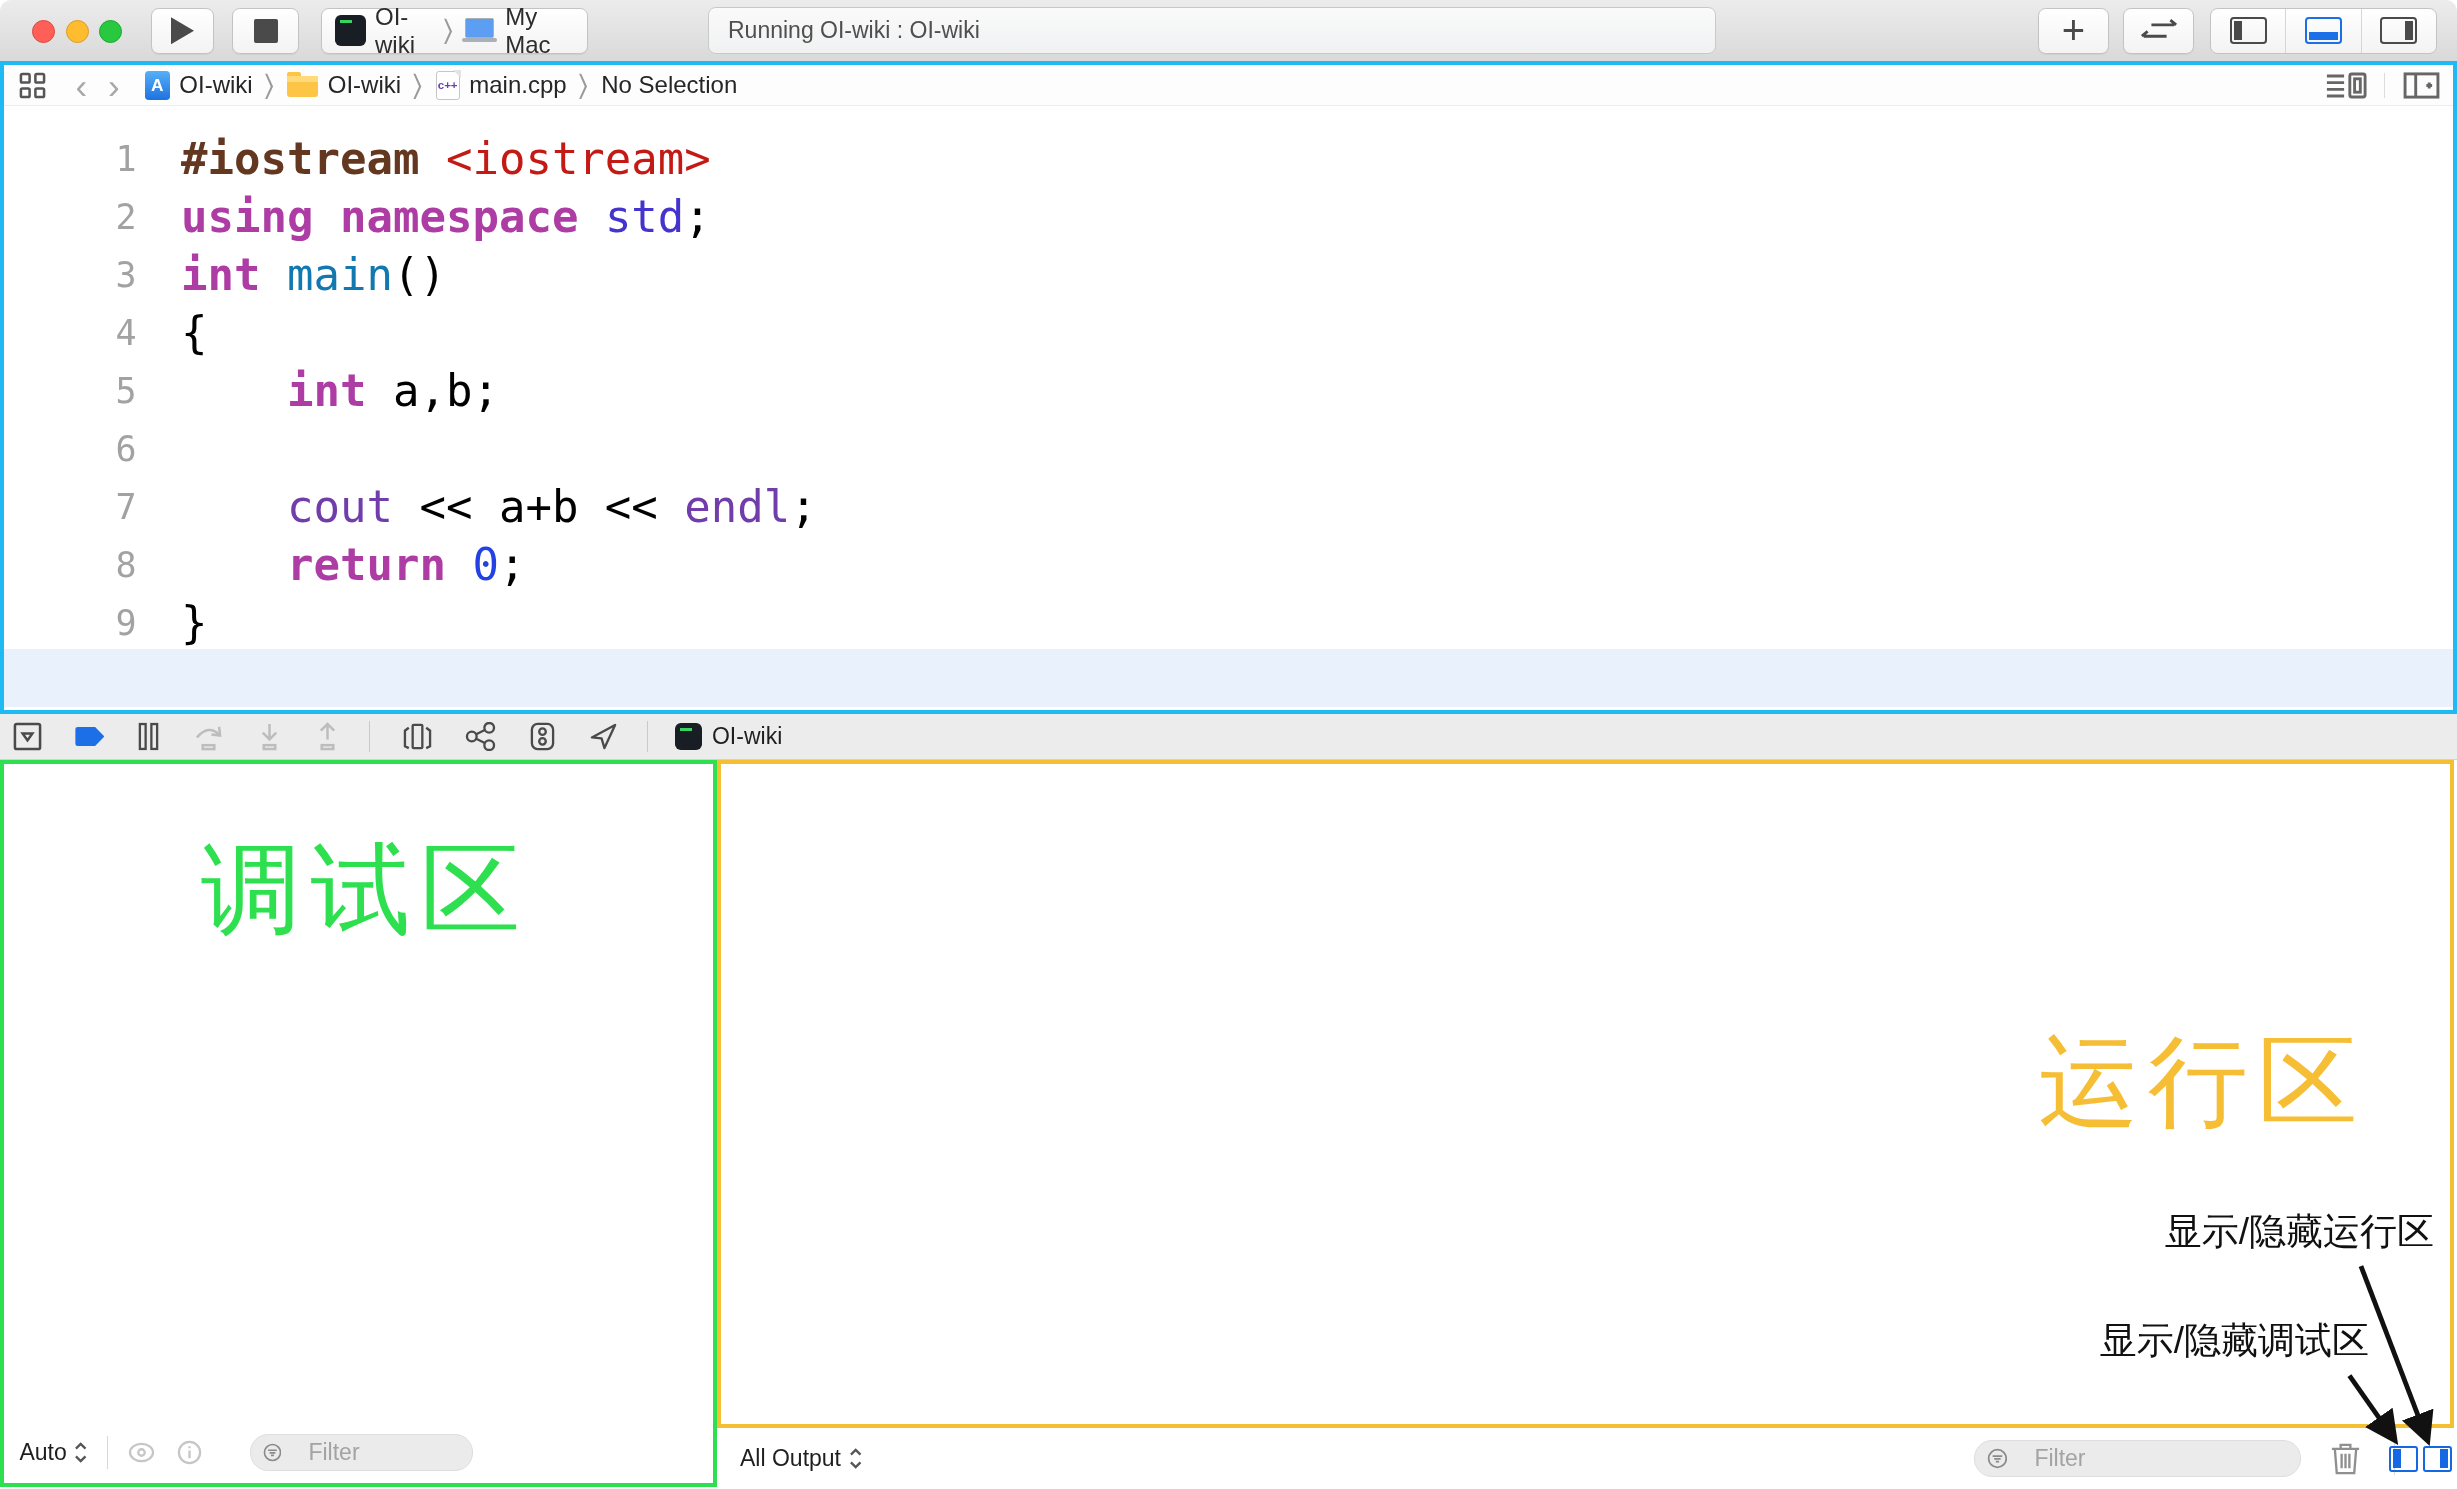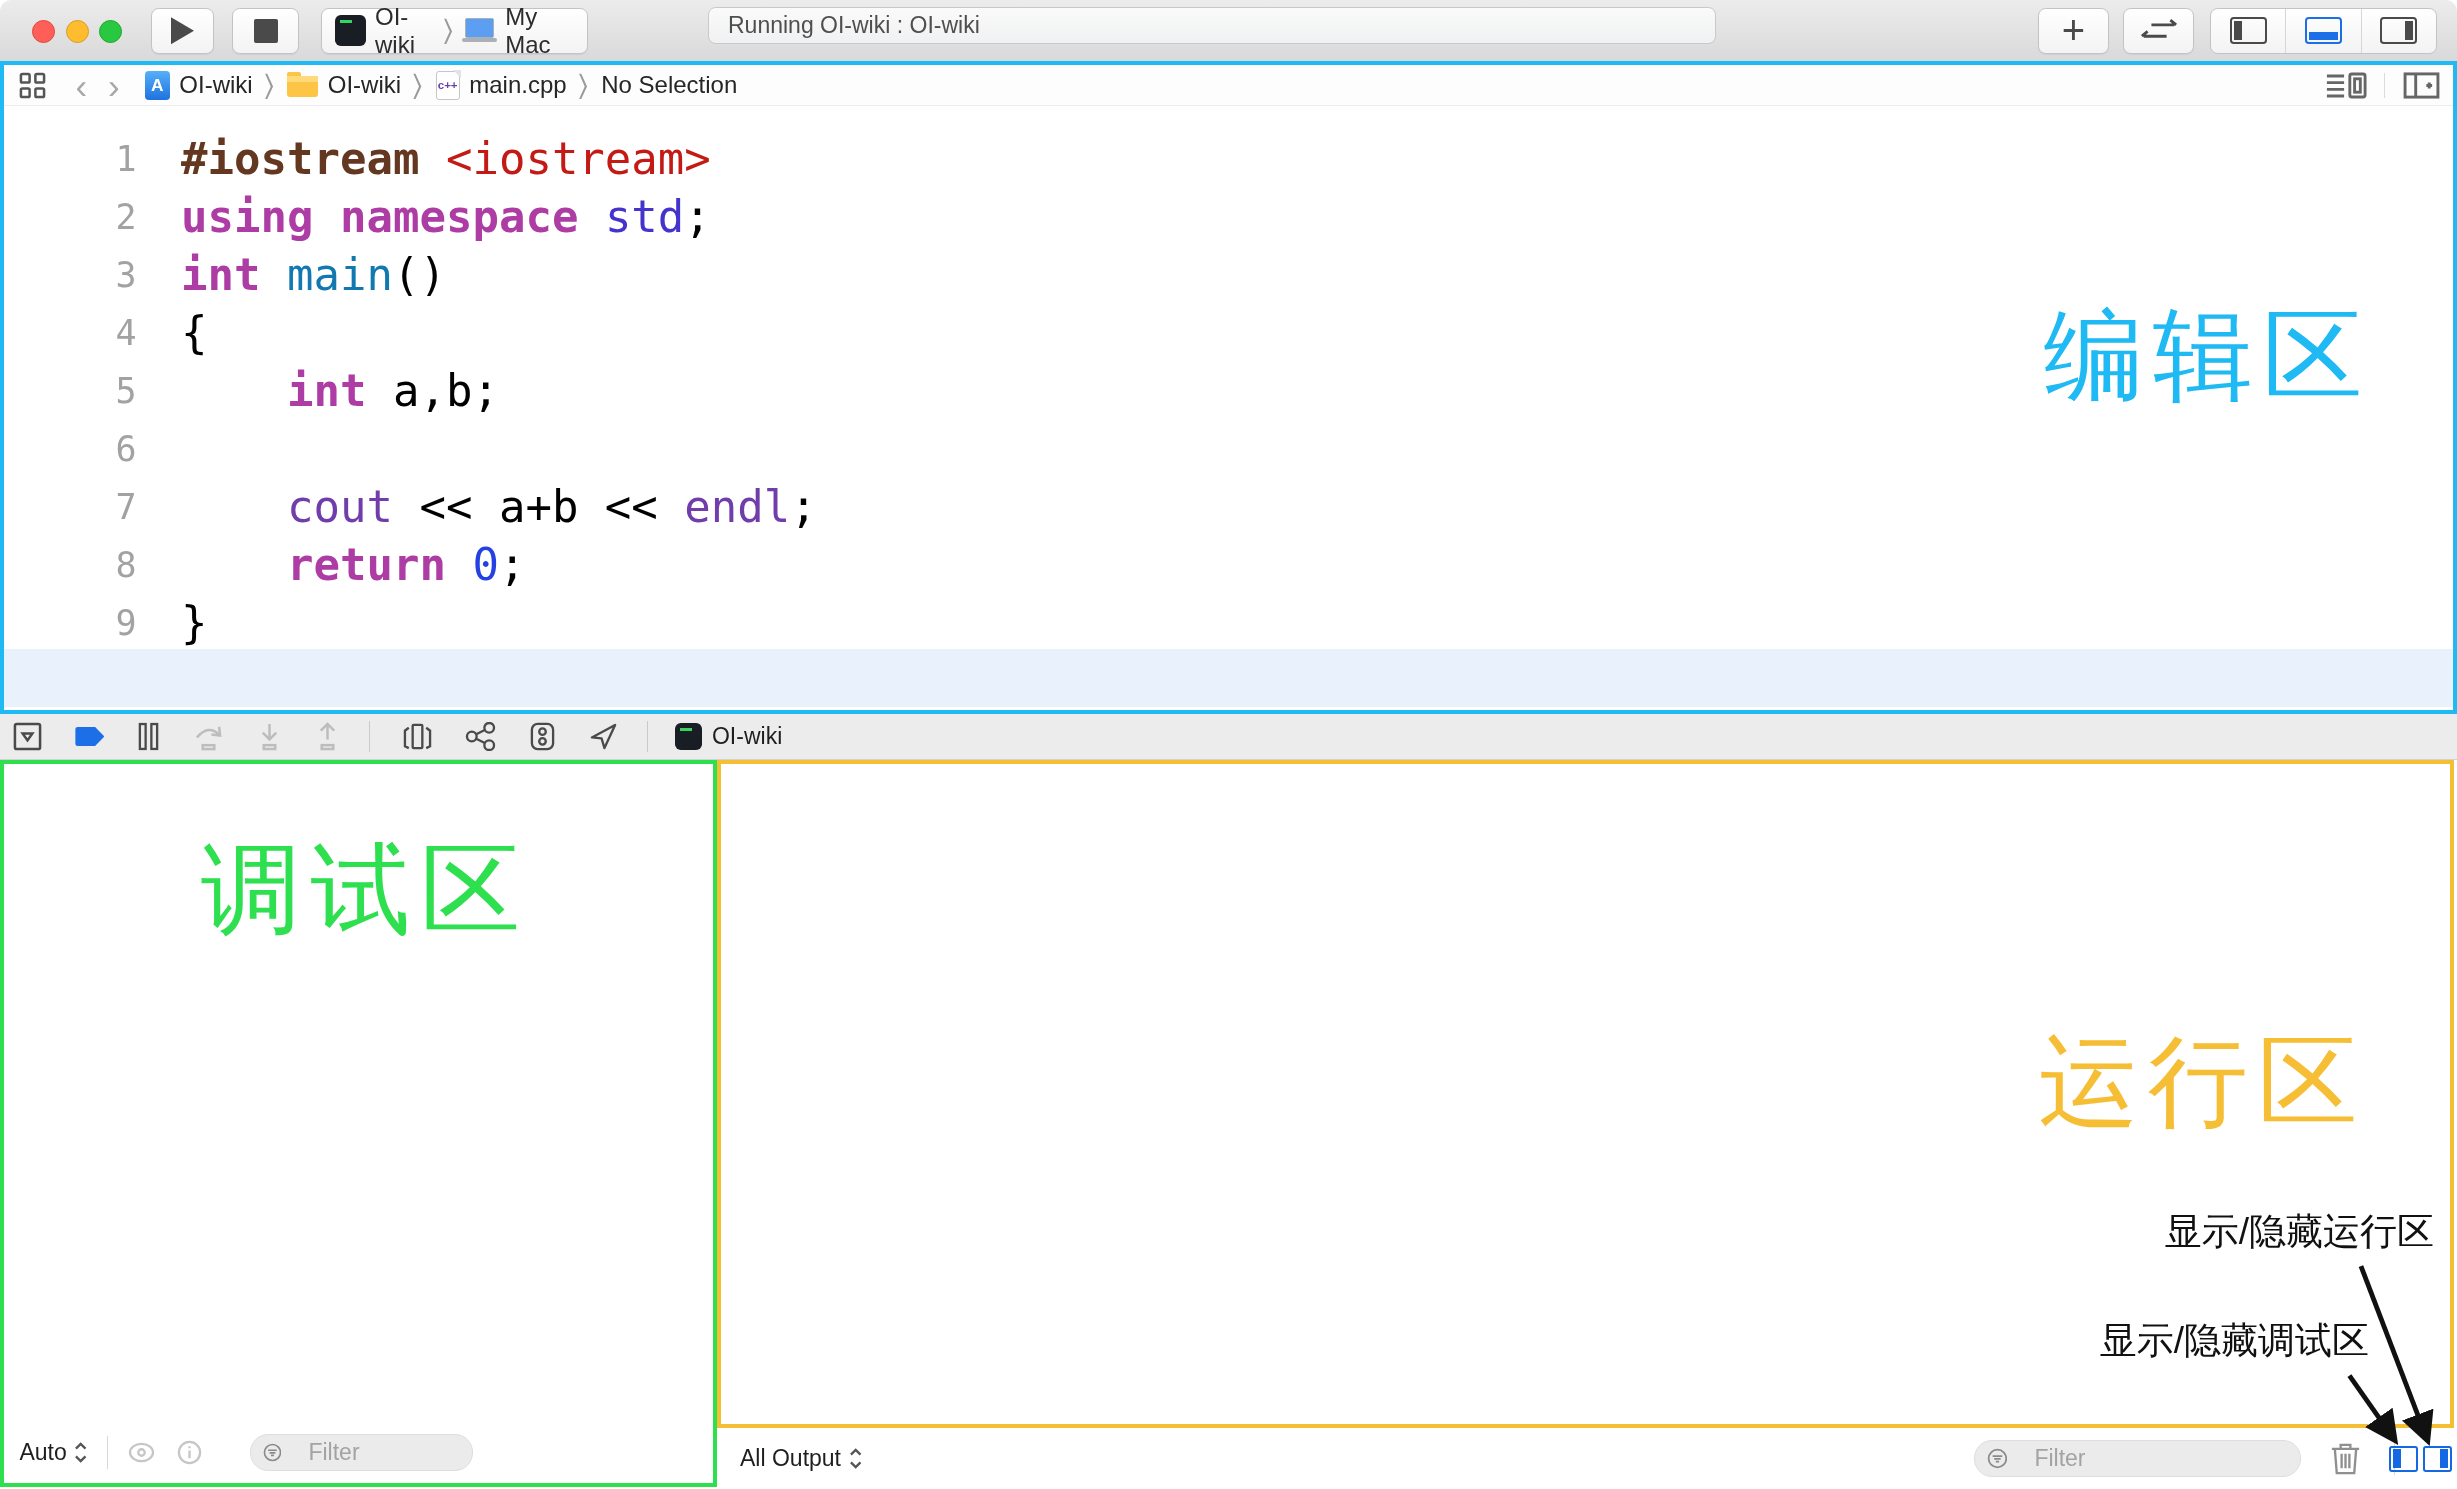--- a/index.html
+++ b/index.html
@@ -21,21 +21,21 @@
   .play-glyph{width:23px;height:27px;background:#4a4a4a;clip-path:polygon(0 0,100% 50%,0 100%);}
   .stop-glyph{width:24px;height:24px;background:#4a4a4a;border-radius:1.9px;}
   .scheme{gap:8.6px;padding:0 13.4px;font-size:24px;color:#2d2d2d;}
   .appicon{width:31px;height:31px;background:#191e24;border-radius:5.8px;position:relative;flex:none;}
   .appicon::before{content:"";position:absolute;left:4.8px;top:4.8px;width:11.5px;height:2.9px;background:#35d463;}
   .crumb-sep,.scheme-sep{color:#9a9a9a;font-size:29px;line-height:1;}
   .laptop{position:relative;width:35px;height:25px;flex:none;}
   .laptop .scr{position:absolute;left:3.8px;top:0;width:27px;height:18px;background:#5c9ef2;
                border:1.9px solid #aab0b8;border-radius:1.9px;}
   .laptop .base{position:absolute;left:0;bottom:1px;width:35px;height:3.8px;background:#aab0b8;border-radius:1.9px;}
-  .statusbox{position:absolute;left:708px;top:6.7px;width:1008px;height:37px;
+  .statusbox{position:absolute;left:708px;top:6.7px;width:1008px;height:47px;
              background:linear-gradient(#fafafa,#f0f1f2);border:1px solid #c9c9c9;border-radius:7.7px;
              display:flex;align-items:center;padding:0 19px;box-sizing:border-box;
              font-size:23px;color:#4f4f4f;}
   .panel-ic{width:37px;height:27px;border:2.9px solid #4a4a4a;border-radius:3.8px;position:relative;box-sizing:border-box;}
   .panel-ic.left::before{content:"";position:absolute;left:1.9px;top:1.9px;bottom:1.9px;width:8.6px;background:#4a4a4a;}
   .panel-ic.right::before{content:"";position:absolute;right:1.9px;top:1.9px;bottom:1.9px;width:8.6px;background:#4a4a4a;}
   .panel-ic.bottom{border-color:#1d6fe8;}
   .panel-ic.bottom::before{content:"";position:absolute;left:1.9px;right:1.9px;bottom:1.9px;height:8.6px;background:#1d6fe8;}
   .seg{position:absolute;left:2210px;top:7.7px;width:227px;height:46px;display:flex;
        background:linear-gradient(#ffffff,#f3f3f3);border:1px solid #c3c3c3;border-radius:7.7px;
@@ -231,21 +231,20 @@
           <div class="row"><span class="gut">1</span><span class="src"><span class="tk-pre">#iostream</span><span class="tk-pl"> </span><span class="tk-str">&lt;iostream&gt;</span></span></div>
           <div class="row"><span class="gut">2</span><span class="src"><span class="tk-kw">using</span><span class="tk-pl"> </span><span class="tk-kw">namespace</span><span class="tk-pl"> </span><span class="tk-ns">std</span><span class="tk-pl">;</span></span></div>
           <div class="row"><span class="gut">3</span><span class="src"><span class="tk-kw">int</span><span class="tk-pl"> </span><span class="tk-fn">main</span><span class="tk-pl">()</span></span></div>
           <div class="row"><span class="gut">4</span><span class="src"><span class="tk-pl">{</span></span></div>
           <div class="row"><span class="gut">5</span><span class="src"><span class="tk-pl">    </span><span class="tk-kw">int</span><span class="tk-pl"> a,b;</span></span></div>
           <div class="row"><span class="gut">6</span></div>
           <div class="row"><span class="gut">7</span><span class="src"><span class="tk-pl">    </span><span class="tk-lib">cout</span><span class="tk-pl"> &lt;&lt; a+b &lt;&lt; </span><span class="tk-lib">endl</span><span class="tk-pl">;</span></span></div>
           <div class="row"><span class="gut">8</span><span class="src"><span class="tk-pl">    </span><span class="tk-kw">return</span><span class="tk-pl"> </span><span class="tk-num">0</span><span class="tk-pl">;</span></span></div>
           <div class="row"><span class="gut">9</span><span class="src"><span class="tk-pl">}</span></span></div>
         </div>
-      <div class="big-label lbl-edit">编辑区</div>
     </div>
   </div>
 
   <div class="dbg-toolbar">
     <span class="ic first">
       <svg class="lineart" width="29" height="29" viewBox="0 0 30 30">
         <g stroke="#4a4a4a" stroke-width="2.6" fill="none">
           <rect x="2" y="2" width="26" height="26" rx="2"></rect>
             <path d="M10 12 H20 L15 19 Z"></path>
         </g>

